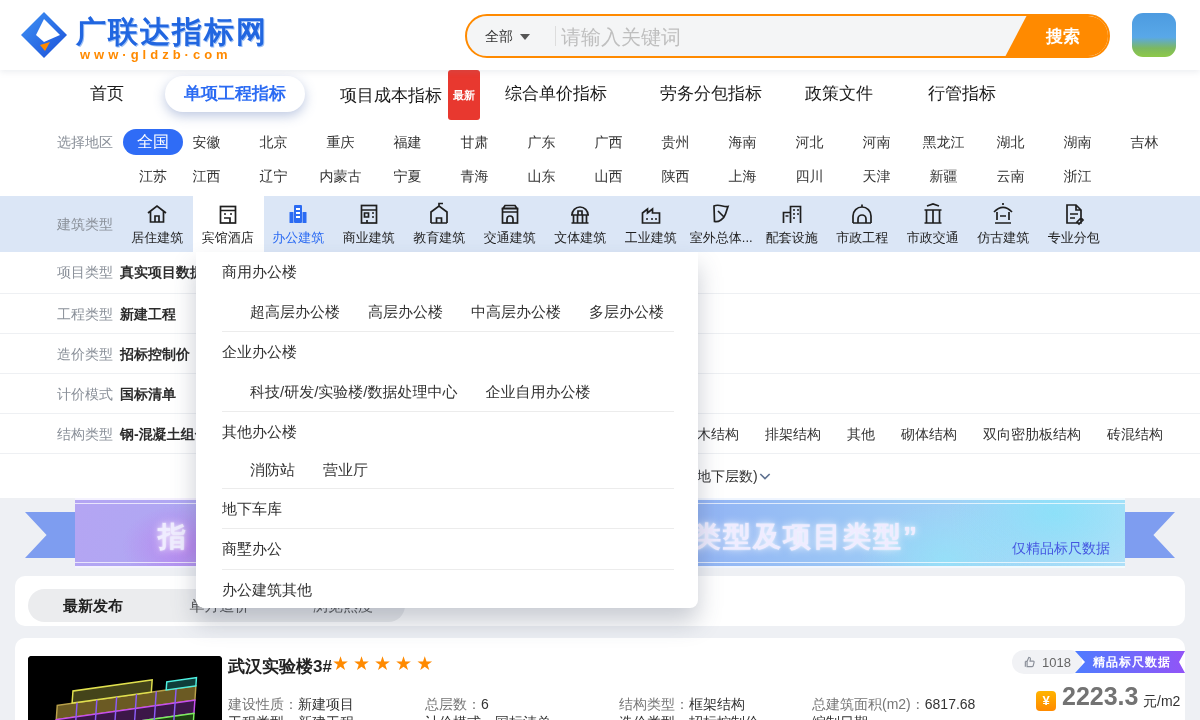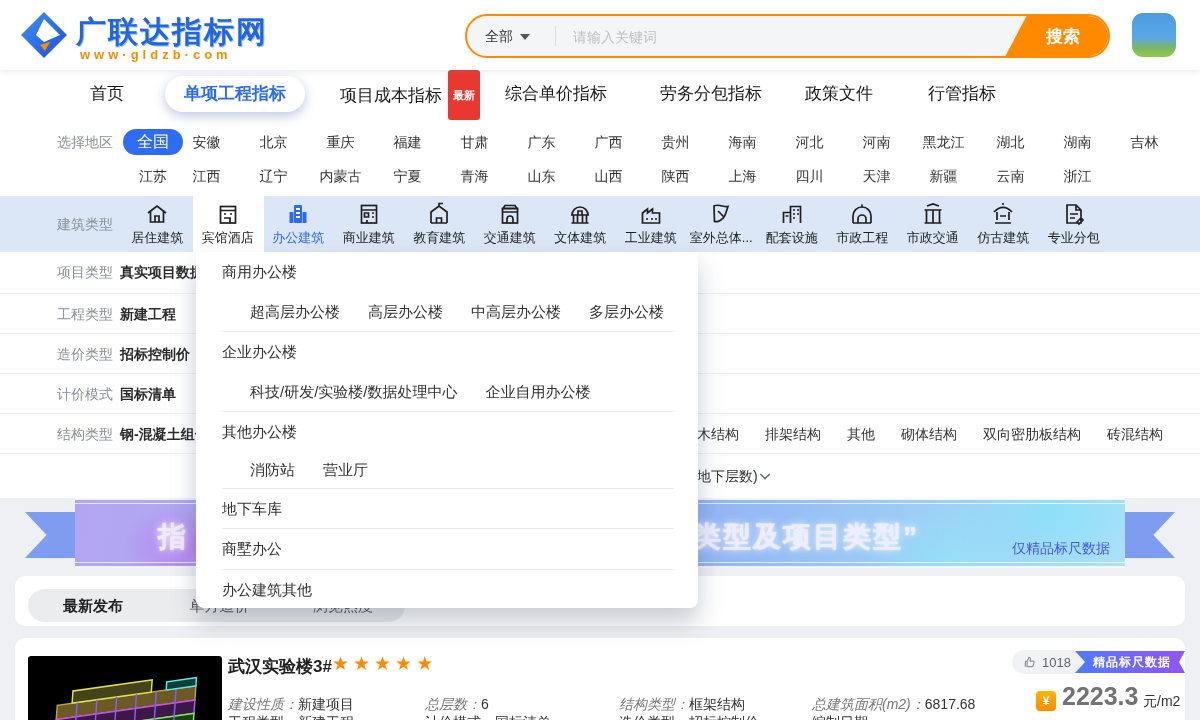--- a/index.html
+++ b/index.html
@@ -11,22 +11,22 @@
           box-shadow:0 2px 6px rgba(130,140,160,.15);}
   .logo-title{position:absolute;left:76px;top:12px;font-size:30px;font-weight:bold;color:#2166e0;
               letter-spacing:2px;text-shadow:1px 1px 0 #9dc0f5;}
   .logo-sub{position:absolute;left:80px;top:47px;font-size:13px;font-weight:bold;color:#ff8a00;letter-spacing:4px;}
   .searchbar{position:absolute;left:465px;top:14px;width:645px;height:44px;background:#f4f5f6;
              border:2px solid #ff8a00;border-radius:24px;box-sizing:border-box;overflow:hidden;}
   .search-cat{position:absolute;left:18px;top:0;height:40px;line-height:40px;font-size:14px;color:#333;cursor:pointer;}
   .caret{display:inline-block;width:0;height:0;border-left:5px solid transparent;border-right:5px solid transparent;
          border-top:6px solid #555;margin-left:7px;vertical-align:middle;}
   .search-sep{position:absolute;left:88px;top:10px;height:20px;border-left:1px solid #ddd;}
-  .search-input{position:absolute;left:104px;top:0;width:400px;height:40px;border:0;outline:0;background:transparent;
-                font-size:14px;color:#333;font-family:inherit;}
+  .search-input{position:absolute;left:92px;top:0;width:400px;height:40px;border:0;outline:0;background:transparent;
+                font-size:20px;color:#333;font-family:inherit;}
   .search-input::placeholder{color:#bfbfbf;}
   .search-btn{position:absolute;right:-1px;top:-1px;height:42px;width:104px;background:#ff8a00;color:#fff;
               font-size:17px;font-weight:bold;border:0;cursor:pointer;font-family:inherit;
               clip-path:polygon(22px 0,104px 0,104px 100%,0 100%);padding-left:18px;}
   .avatar{position:absolute;left:1132px;top:13px;width:44px;height:44px;border-radius:11px;
           background:linear-gradient(180deg,#4d9be0 0%,#59a8e8 55%,#7cb860 80%,#8ec949 100%);}
   
   .nav{position:absolute;left:0;top:70px;width:1200px;height:48px;background:#fff;z-index:90;}
   .nav-item{position:absolute;top:0;height:48px;line-height:48px;font-size:17px;color:#1a1a1a;cursor:pointer;white-space:nowrap;}
   .nav-pill{position:absolute;left:165px;top:6px;width:140px;height:36px;line-height:36px;text-align:center;
@@ -89,21 +89,21 @@
   .tabs-band{position:absolute;left:15px;top:576px;width:1170px;height:50px;background:#fff;border-radius:10px;z-index:3;}
   .tabbar{position:absolute;left:13px;top:13px;width:377px;height:33px;background:#ebecee;border-radius:17px;display:flex;}
   .tab{height:33px;line-height:33px;text-align:center;font-size:15px;color:#555;cursor:pointer;}
   .tab.active{color:#222;font-weight:bold;}
   
   .card{position:absolute;left:15px;top:638px;width:1170px;height:150px;background:#fff;border-radius:10px;z-index:2;}
   .thumb{position:absolute;left:13px;top:18px;width:194px;height:125px;background:#000;border-radius:4px;overflow:hidden;}
   .card-title{position:absolute;left:213px;top:17px;font-size:17px;font-weight:bold;color:#222;}
   .stars{position:absolute;left:317px;top:14px;font-size:19px;color:#ff8a00;letter-spacing:4px;}
   .cfield{position:absolute;top:58px;font-size:14px;white-space:nowrap;}
-  .cfield .cl{color:#777;font-style:italic;} .cfield .cv{color:#333;}
+  .cfield .cl{color:#777;} .cfield .cv{color:#333;}
   .cfield2{position:absolute;top:76px;font-size:14px;white-space:nowrap;}
   .like-pill{position:absolute;left:997px;top:12px;height:24px;border-radius:12px;background:#f1f2f5;
              display:flex;align-items:center;gap:5px;padding:0 11px;color:#666;font-size:13px;cursor:pointer;}
   .quality-badge{position:absolute;left:1060px;top:13px;height:22px;line-height:22px;padding:0 14px 0 18px;
              color:#fff;font-size:12px;font-weight:bold;letter-spacing:1px;
              background:linear-gradient(90deg,#4e7cff,#9254f7);
              clip-path:polygon(0 0,100% 0,calc(100% - 6px) 50%,100% 100%,0 100%,10px 50%);}
   .price-yen{position:absolute;left:1021px;top:53px;width:20px;height:20px;border-radius:4px;text-align:center;
              line-height:20px;background:linear-gradient(180deg,#ffb400,#ff8a00);color:#fff;font-size:13px;font-weight:bold;}
   .price-num{position:absolute;left:1047px;top:44px;font-size:25px;font-weight:bold;color:#737373;}

